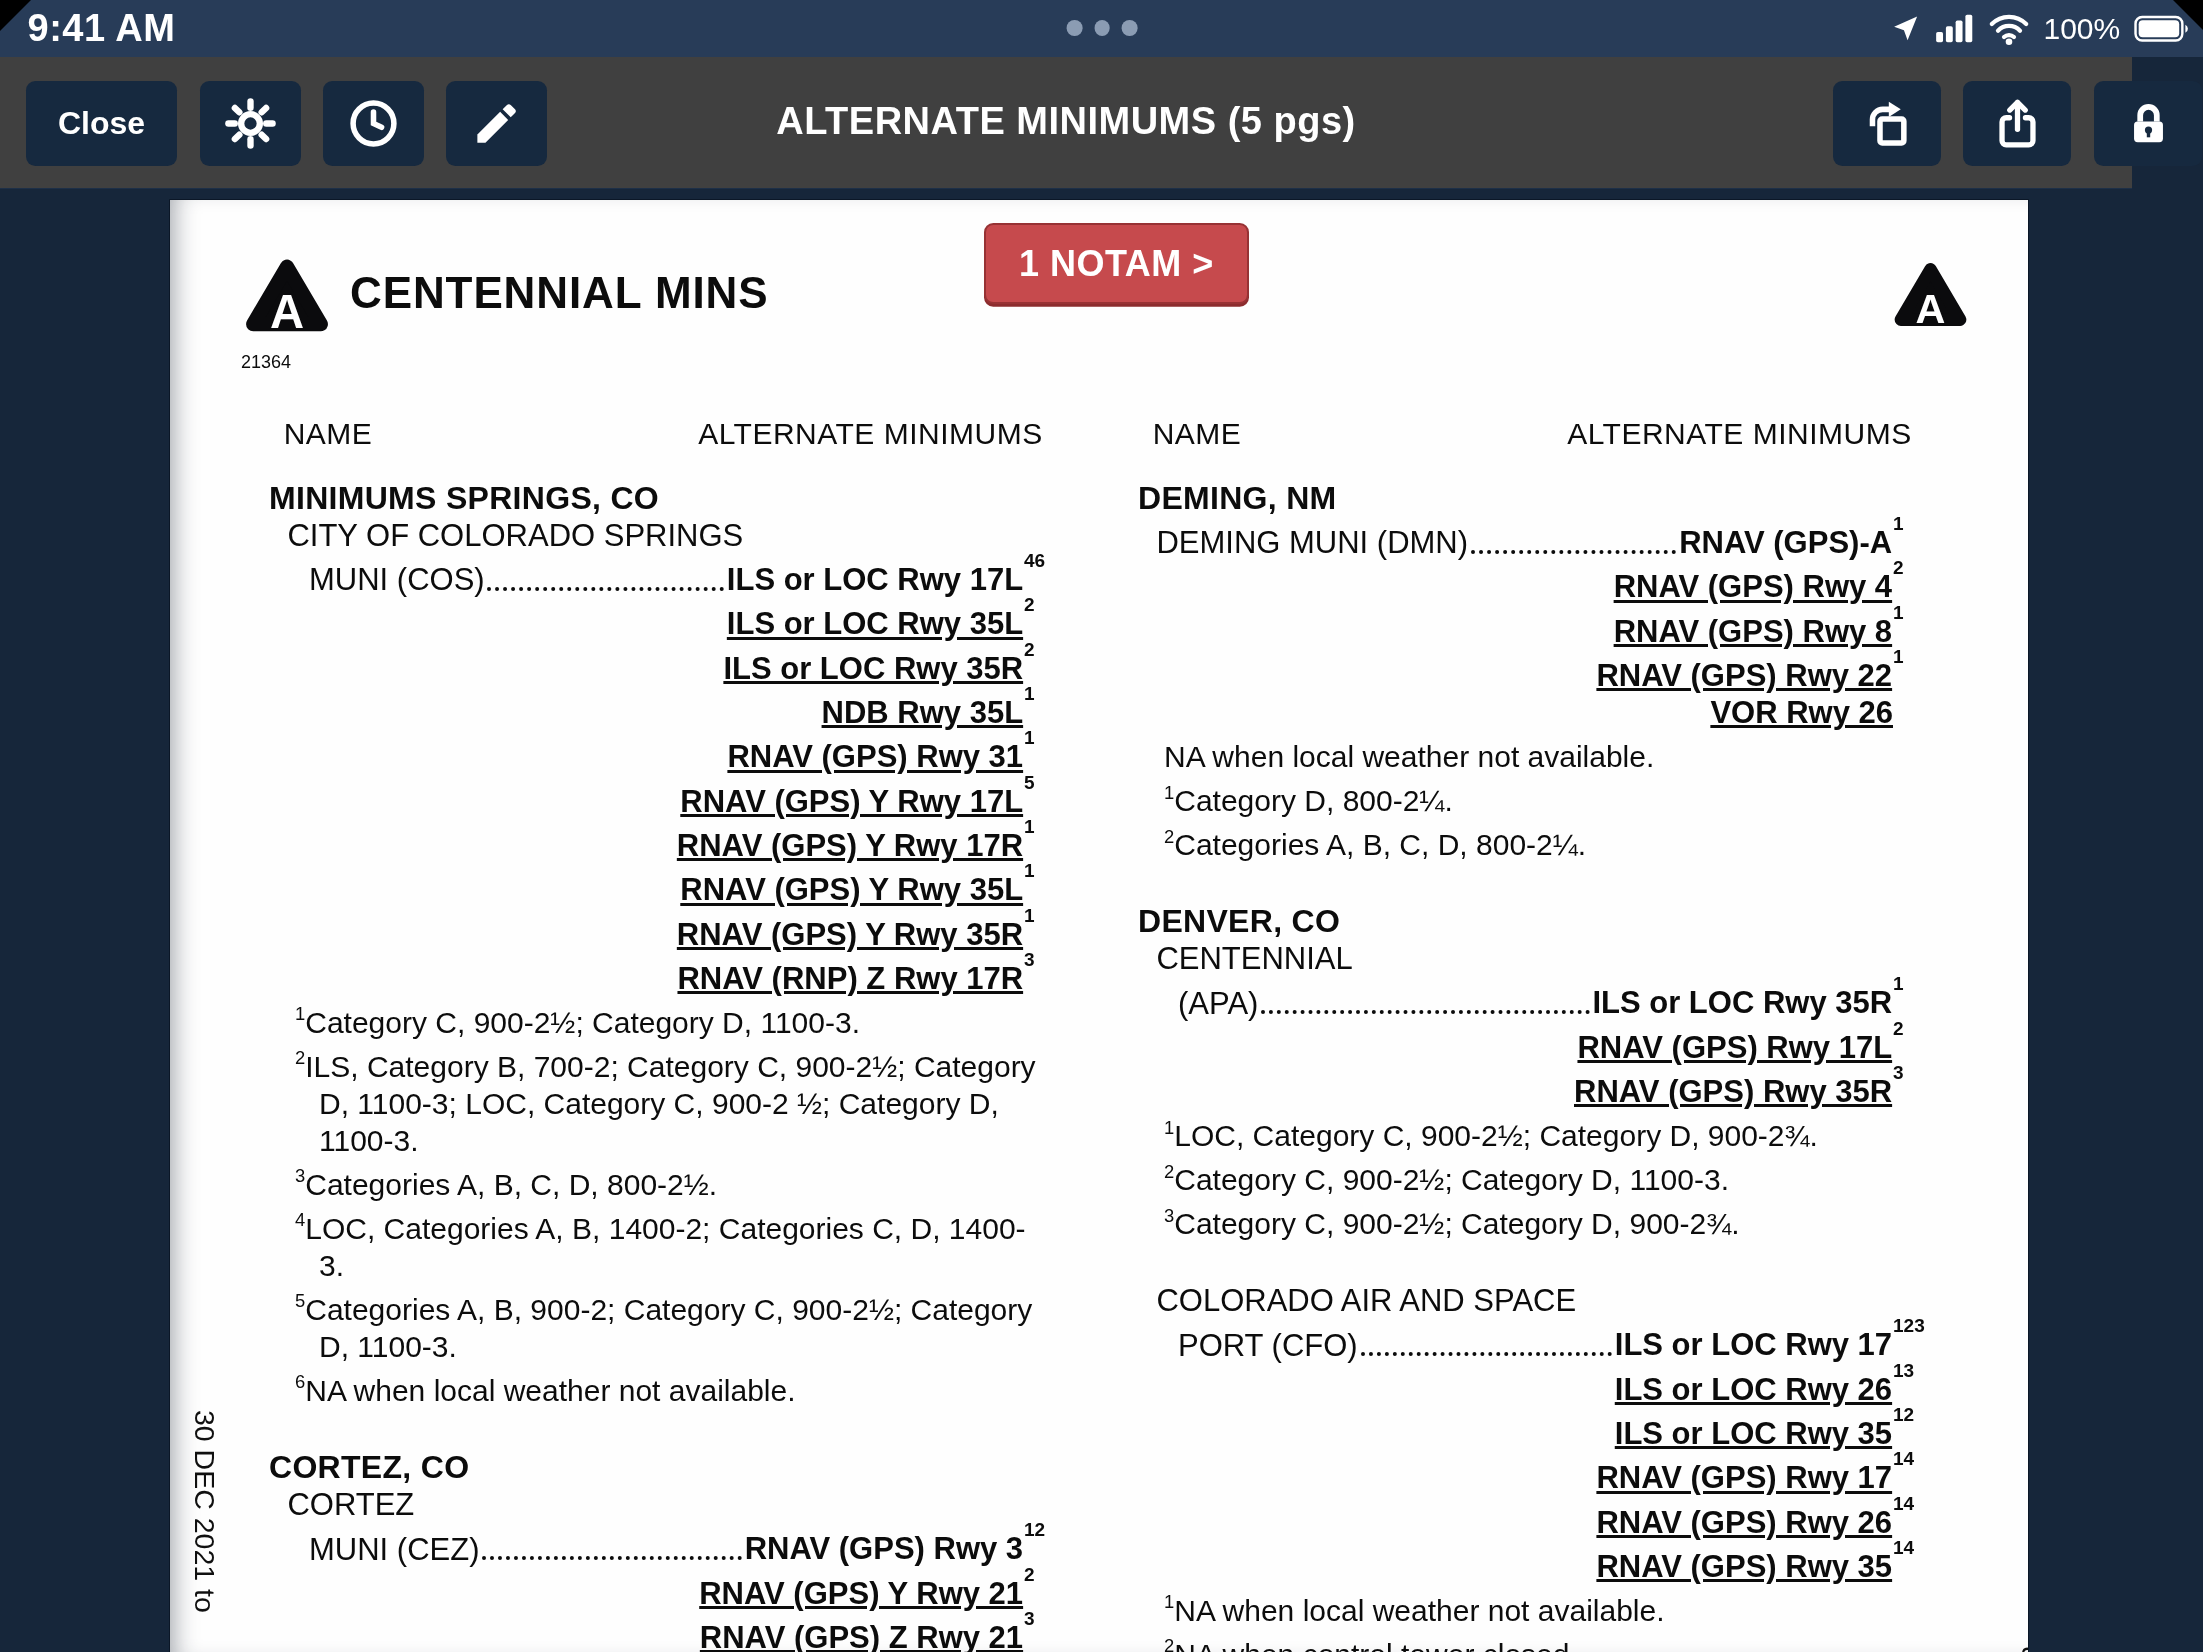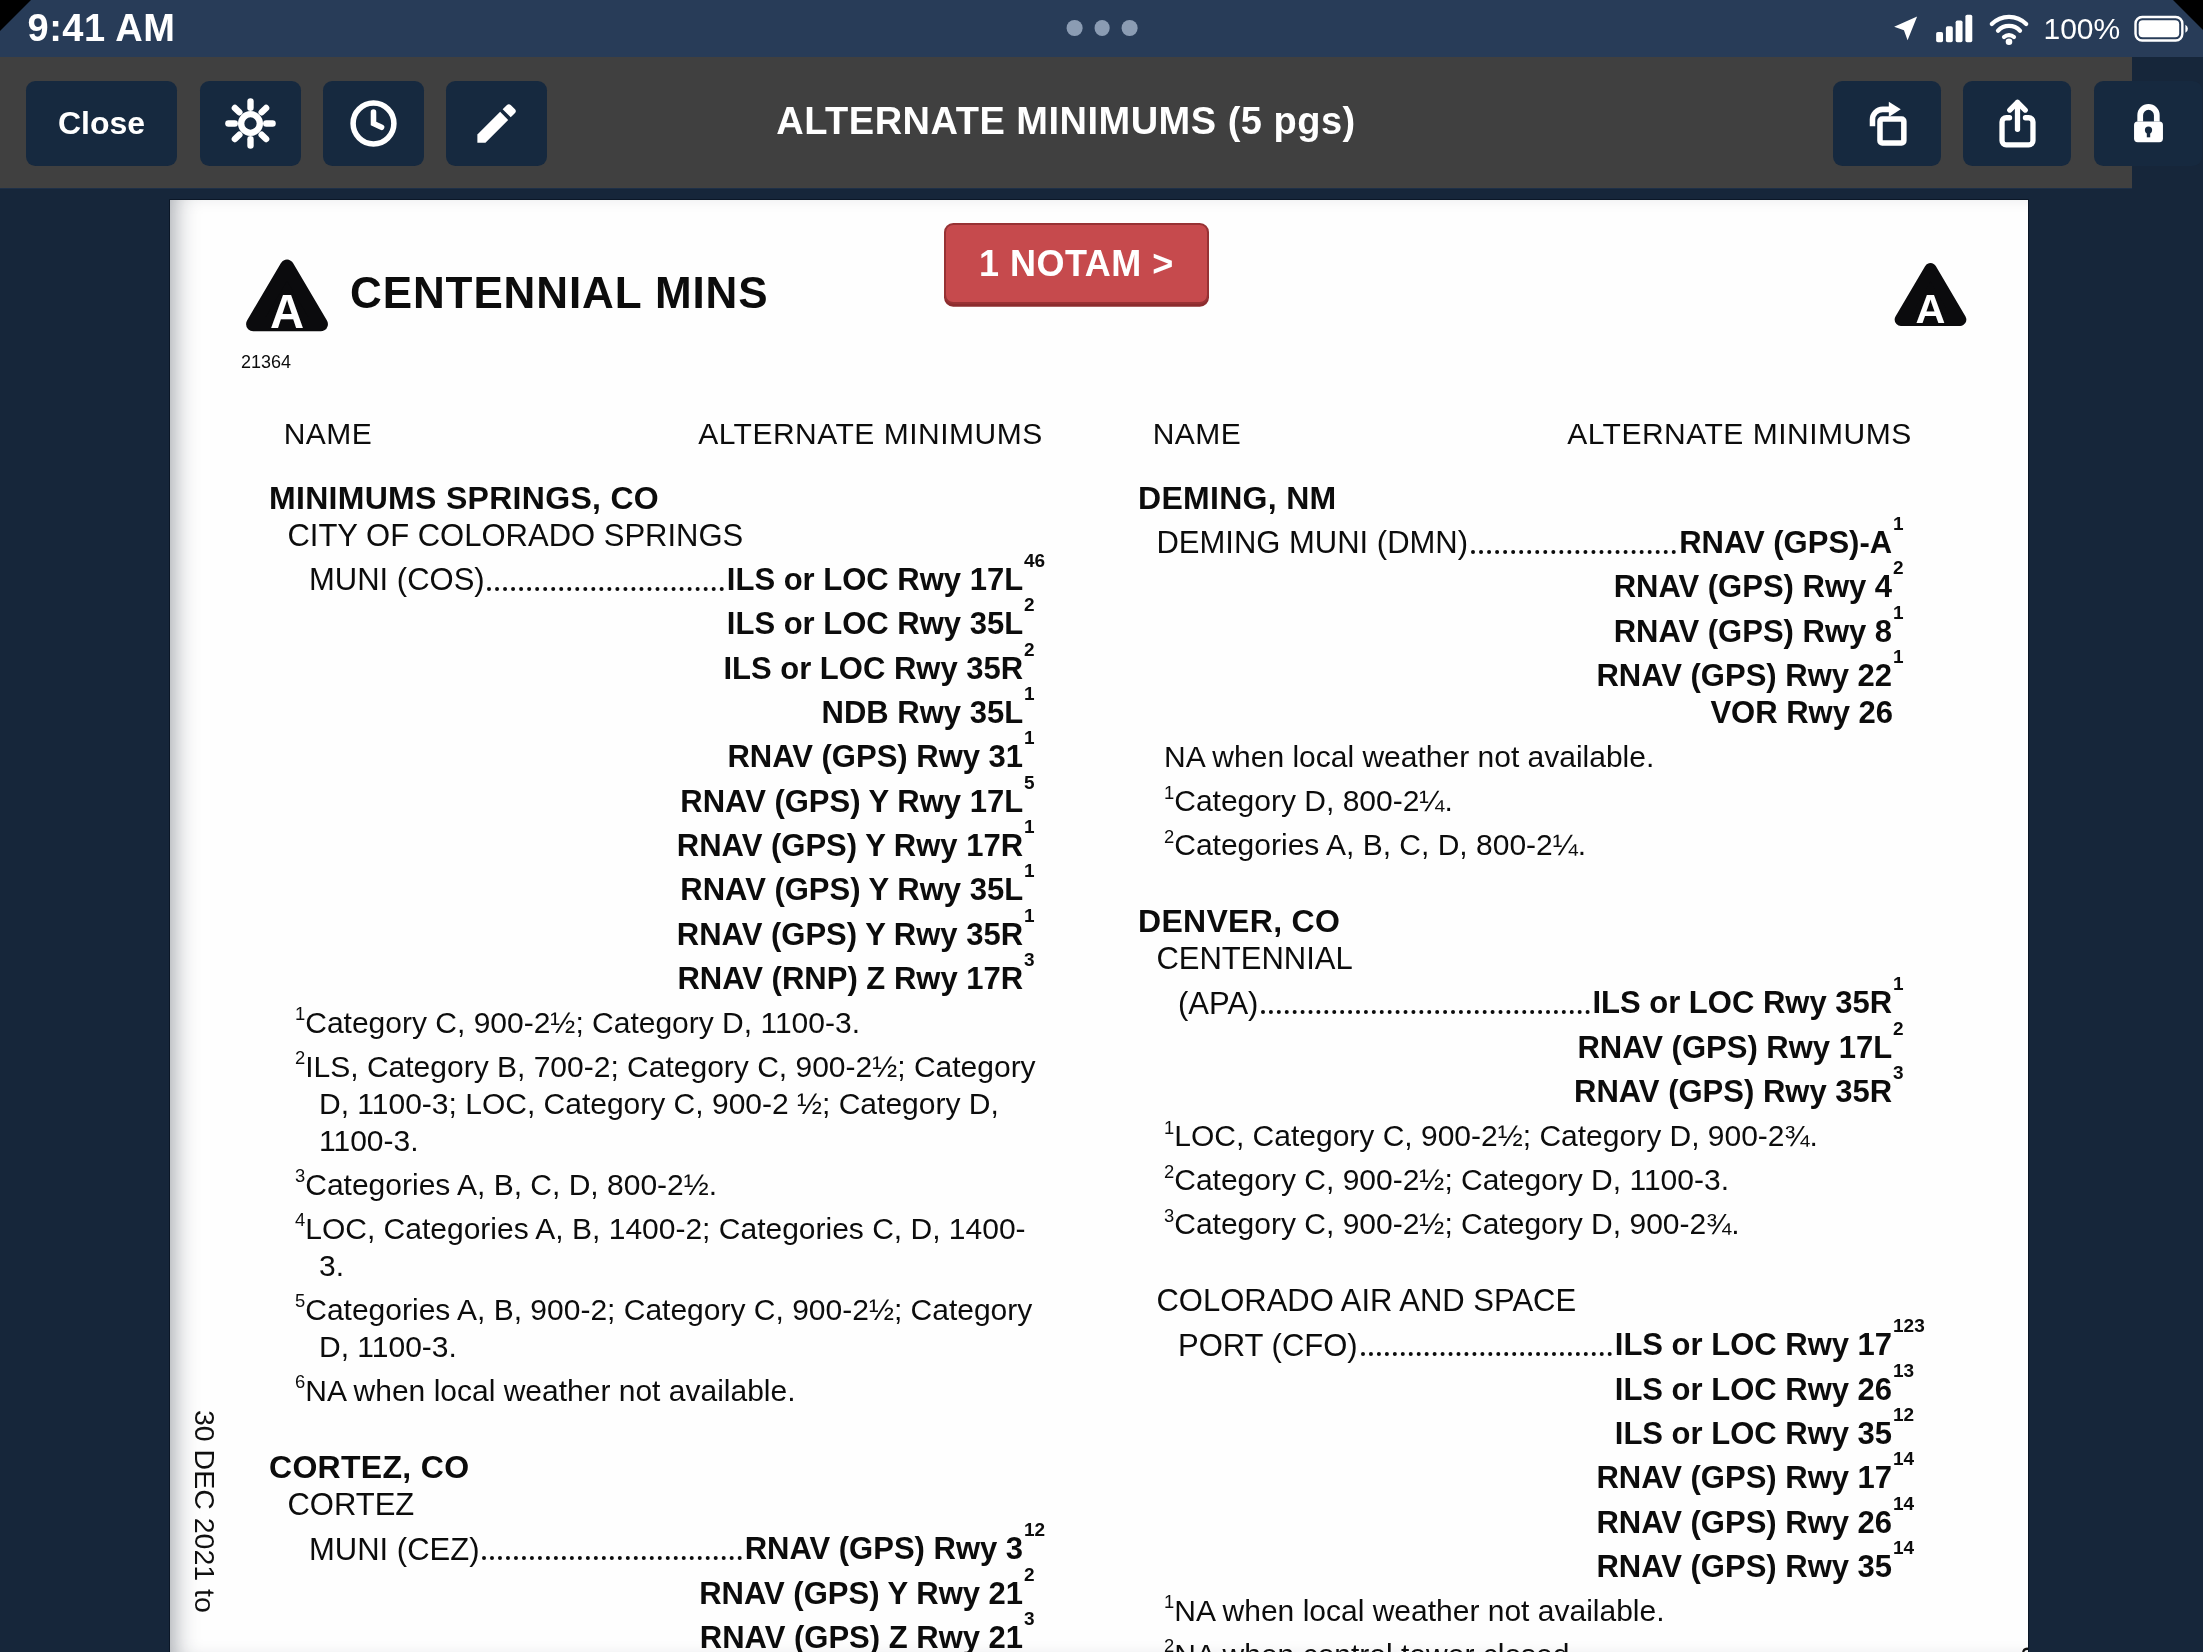--- a/index.html
+++ b/index.html
@@ -40,40 +40,40 @@
   .content{position:absolute;left:0;top:190px;width:2204px;height:1463px;background:#16263a;}
   .page{position:absolute;left:170px;top:10px;width:1858px;height:1453px;background:#fefefe;
     color:#0c0c0c;box-shadow:inset 18.4px 0 24px -14.7px rgba(15,25,40,.40), 0 0 0 0.9px #0b1726;
     overflow:hidden;}
 
   .doc-tri{position:absolute;}
   .tri-left{left:73px;top:55px;}
   .tri-right{right:59px;top:59px;}
   .doc-title{position:absolute;left:180px;top:68px;font-size:44px;font-weight:700;letter-spacing:0.9px;}
   .page-code{position:absolute;left:71px;top:152px;font-size:18px;}
-  .notam-btn{position:absolute;left:774px;top:23px;height:81px;padding:0 33px;
+  .notam-btn{position:absolute;left:814px;top:23px;height:81px;padding:0 33px;
     background:#c64a4d;border:2.8px solid #973234;border-radius:9.2px;
     display:flex;align-items:center;box-sizing:border-box;
     color:#fff;font-size:36px;font-weight:700;letter-spacing:0.5px;cursor:pointer;box-shadow:0 2.8px 0 #8c2c2e;}
 
   .columns{position:absolute;left:99px;top:215px;width:1650px;display:flex;gap:88px;}
   .col{flex:1;min-width:0;font-size:31px;line-height:37px;}
   .col-header{display:flex;justify-content:space-between;padding:0 7.3px 0 14.7px;
     margin-bottom:28px;font-size:30px;letter-spacing:0.5px;}
   .section{margin-top:40px;}
   .section.first{margin-top:0;}
   .city{font-size:32px;font-weight:700;letter-spacing:0.3px;}
   .fac{padding-left:18.4px;}
   .leader-row{display:flex;align-items:baseline;padding-left:40px;padding-right:26px;}
   .leader-row.shallow{padding-left:18.4px;}
   .leader-label{white-space:nowrap;}
   .dots{flex:1;min-width:24px;height:0;border-bottom:4.1px dotted #0c0c0c;
     align-self:flex-end;margin:0 2.8px 7.3px 2.8px;}
   .appr-bold{font-weight:700;white-space:nowrap;}
-  .appr-line{text-align:right;font-weight:700;padding-right:26px;white-space:nowrap;}
+  .appr-line{text-align:right;font-weight:700;padding-right:26px;white-space:nowrap;text-decoration:underline;}
   sup.fx{font-size:19px;font-weight:700;position:relative;top:-12px;
     display:inline-block;width:0;white-space:nowrap;margin-left:0.9px;}
   .note{font-size:30px;padding-left:50px;text-indent:-24px;}
   .note sup{font-size:18.4px;position:relative;top:-1.8px;}
 
   .margin-date{position:absolute;font-size:28.5px;color:#101010;white-space:nowrap;}
   .margin-left-date{left:11px;top:1210px;transform-origin:0 0;transform:rotate(90deg) translateY(-40px);}
   .margin-right-date{right:13px;top:1453px;transform-origin:100% 0;transform:rotate(-90deg) translateX(7.3px);}
 </style>
 </head>

